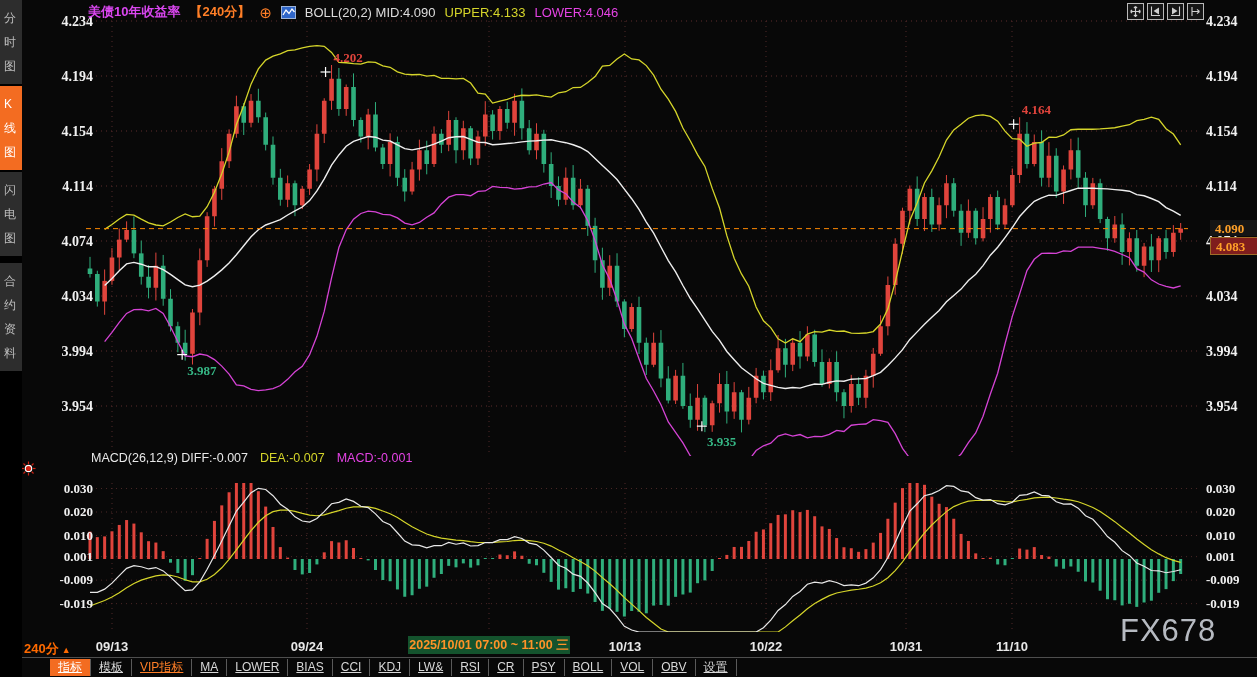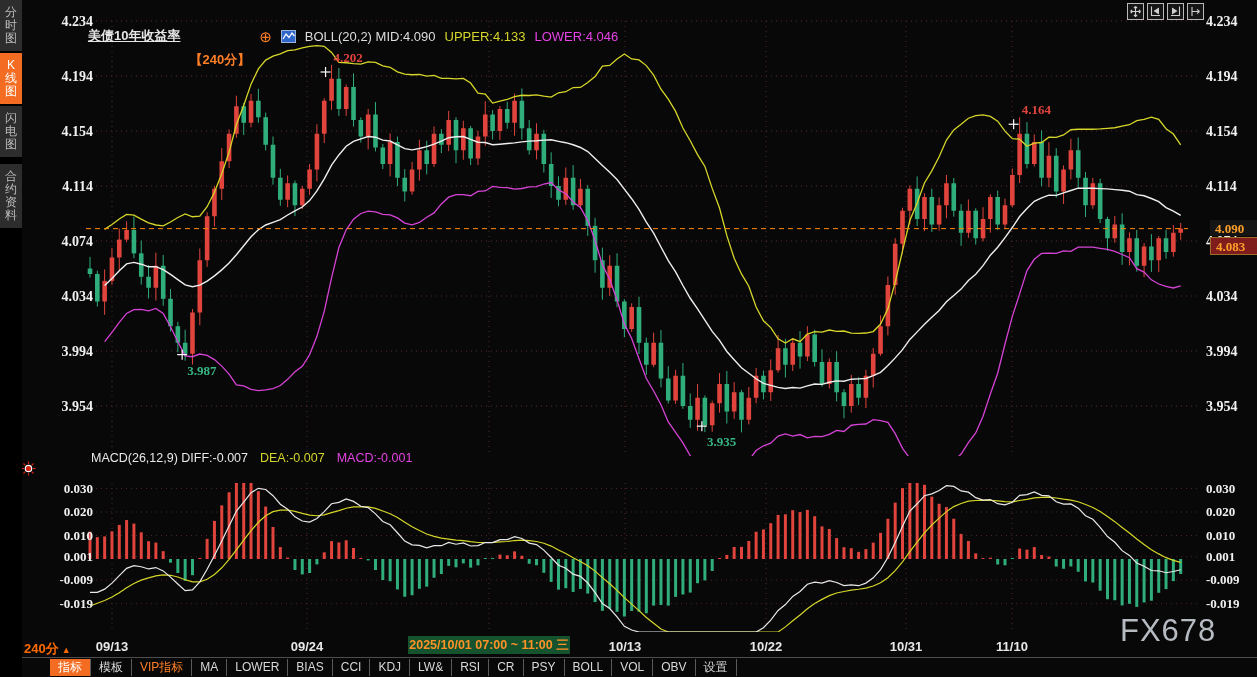--- a/index.html
+++ b/index.html
@@ -5,26 +5,26 @@
   html,body{margin:0;padding:0;background:#000;}
   .screen{position:relative;width:1257px;height:677px;background:#080808;overflow:hidden;
           font-family:"Liberation Sans",sans-serif;}
   #chart{position:absolute;left:0;top:0;z-index:1;}
 
   
   .sidebar{position:absolute;left:0;top:0;width:22px;height:677px;background:#000;z-index:6;}
   .side-tab{width:22px;background:#2d2d2d;color:#bdbdbd;padding:6px 0;margin-bottom:2px;cursor:pointer;}
   .side-tab.active{background:#f36c21;color:#fff;}
   .sidebar div:nth-of-type(4){margin-top:7px;}
-  .vtext{display:block;width:14px;margin:0 auto;font-size:12px;line-height:13px;text-align:center;word-break:break-all;}
+  .vtext{display:block;width:14px;margin:0 auto;font-size:12px;line-height:24px;word-break:break-all;}
 
   
   .topbar{position:absolute;left:88px;top:3px;display:flex;align-items:center;gap:9px;z-index:4;font-size:13px;}
-  .t-title{color:#e5e5e5;font-weight:bold;text-decoration:underline;}
-  .t-period{color:#ff7f27;font-weight:bold;margin-top:48px;}
+  .t-title{color:#d946ef;font-weight:bold;}
+  .t-period{color:#ff7f27;font-weight:bold;}
   .t-add{color:#ff7f27;font-size:15px;line-height:13px;cursor:pointer;}
   .t-boll{color:#dcdcdc;}
   .t-upper{color:#d5d52a;}
   .t-lower{color:#e543e5;}
   .mini-chart{display:inline-flex;cursor:pointer;}
 
   .tr-icons{position:absolute;left:1127px;top:3px;display:flex;gap:3px;z-index:4;}
   .icon-box{width:15px;height:15px;border:1px solid #b9b9b9;background:#161616;display:flex;
             align-items:center;justify-content:center;cursor:pointer;}
 
@@ -44,21 +44,21 @@
   .period-label .arrow{font-size:9px;margin-left:3px;}
 
   .date-box{position:absolute;left:408px;top:636px;width:162px;height:18px;line-height:18px;text-align:center;
             background:#14532d;color:#ff9328;font-weight:bold;font-size:12.5px;z-index:4;}
 
   .watermark{position:absolute;left:1120px;top:613px;font-size:31px;color:#b6bac1;letter-spacing:1px;z-index:4;}
 
   .tb-line{position:absolute;left:0;top:657px;width:1257px;height:1px;background:#4e4e4e;z-index:4;}
   .toolbar{position:absolute;left:50px;top:658px;height:19px;display:flex;align-items:center;z-index:5;}
   .tb-item{padding:1px 8px;color:#d8d8d8;font-size:12px;border-right:1px solid #5a5a5a;line-height:15px;
-           cursor:pointer;white-space:nowrap;}
+           cursor:pointer;white-space:nowrap;text-decoration:underline;}
   .tb-item.s-active{background:#f36c21;color:#fff;}
   .tb-item.s-vip{color:#ff7f27;}
   .alert-box{position:absolute;left:0;top:659px;width:14px;height:16px;background:#d5342a;z-index:5;}
 </style>
 </head>
 <body>
 
 <div class="screen">
 
   <svg id="chart" width="1257" height="677">

